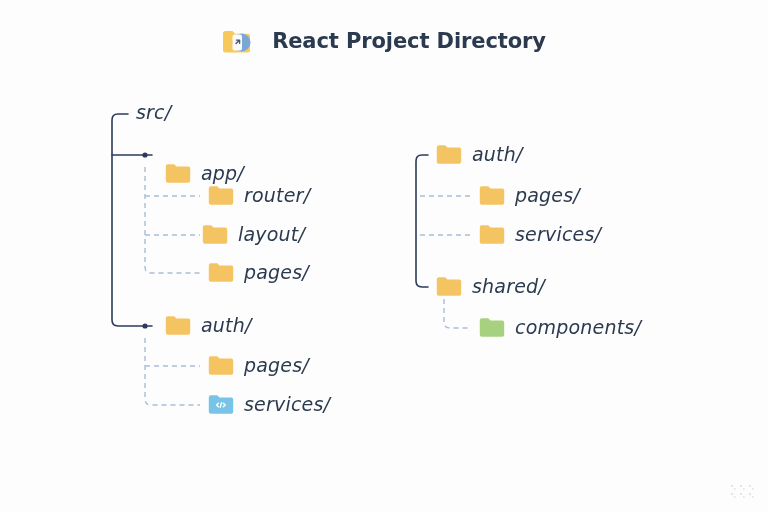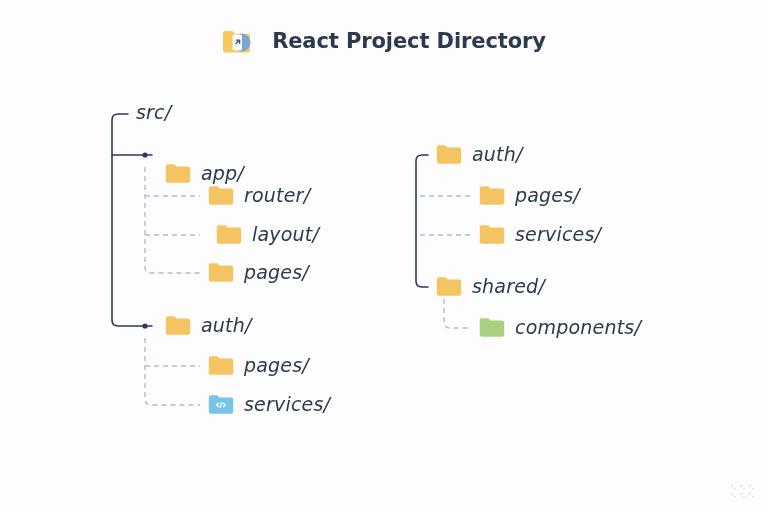--- a/index.html
+++ b/index.html
@@ -111,21 +111,21 @@
     <span class="node-label">app/</span>
   </div>
 
   <div class="node" style="left:208px; top:185px;">
     <svg class="folder-ico" viewBox="0 0 26 21">
       <path d="M0.8 3.2a2 2 0 0 1 2-2h6.4l2.3 2.4h11.7a2 2 0 0 1 2 2v12.2a2 2 0 0 1-2 2H2.8a2 2 0 0 1-2-2z" fill="#f5c462"></path>
     </svg>
     <span class="node-label">router/</span>
   </div>
 
-  <div class="node" style="left:216px; top:224px;">
+  <div class="node" style="left:202px; top:224px;">
     <svg class="folder-ico" viewBox="0 0 26 21">
       <path d="M0.8 3.2a2 2 0 0 1 2-2h6.4l2.3 2.4h11.7a2 2 0 0 1 2 2v12.2a2 2 0 0 1-2 2H2.8a2 2 0 0 1-2-2z" fill="#f5c462"></path>
     </svg>
     <span class="node-label">layout/</span>
   </div>
 
   <div class="node" style="left:208px; top:262px;">
     <svg class="folder-ico" viewBox="0 0 26 21">
       <path d="M0.8 3.2a2 2 0 0 1 2-2h6.4l2.3 2.4h11.7a2 2 0 0 1 2 2v12.2a2 2 0 0 1-2 2H2.8a2 2 0 0 1-2-2z" fill="#f5c462"></path>
     </svg>

